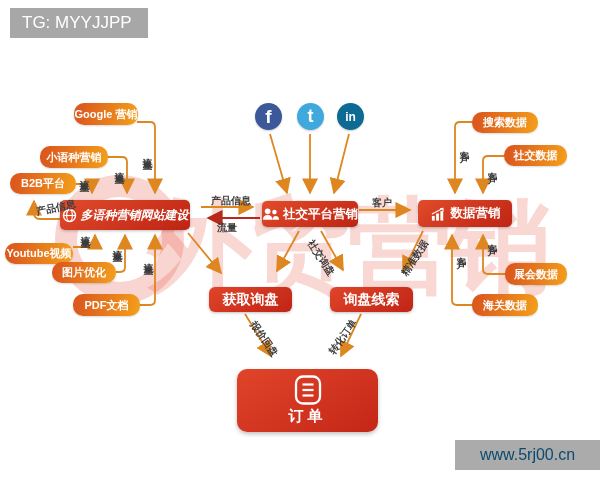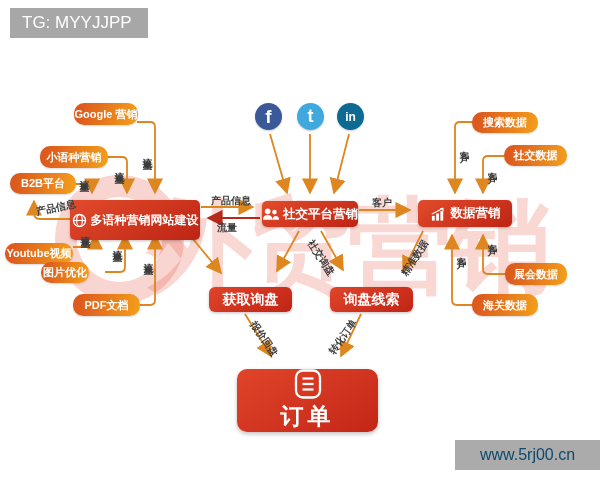--- a/index.html
+++ b/index.html
@@ -22,21 +22,21 @@
   
   .main{position:absolute;border-radius:5px;background:linear-gradient(150deg,#e24b2b,#bd2414);
         color:#fff;font-weight:bold;display:flex;align-items:center;justify-content:center;gap:4px;
         box-shadow:0 1px 3px rgba(0,0,0,.25);white-space:nowrap;}
   .mid{position:absolute;border-radius:6px;background:linear-gradient(150deg,#e0452a,#c02415);
        color:#fff;font-size:14px;font-weight:bold;display:flex;align-items:center;justify-content:center;
        box-shadow:0 1px 3px rgba(0,0,0,.25);}
   .order{position:absolute;left:237px;top:369px;width:141px;height:63px;border-radius:10px;
          background:linear-gradient(150deg,#e0452a,#c42617);color:#fff;display:flex;flex-direction:column;
          align-items:center;justify-content:center;gap:2px;box-shadow:0 2px 4px rgba(0,0,0,.25);}
-  .order .olabel{font-size:23px;font-weight:bold;letter-spacing:4px;}
+  .order .olabel{font-size:15px;font-weight:bold;letter-spacing:4px;}
   
   .soc{position:absolute;width:27px;height:27px;border-radius:50%;color:#fff;display:flex;
        align-items:center;justify-content:center;font-weight:bold;box-shadow:0 1px 2px rgba(0,0,0,.2);}
   
   .vlab{position:absolute;writing-mode:vertical-rl;text-orientation:upright;font-size:10px;font-weight:bold;
         color:#3b3b3b;letter-spacing:2px;line-height:1;}
   .hlab{position:absolute;font-size:10px;font-weight:bold;color:#3f3f3f;white-space:nowrap;}
   .dlab{position:absolute;font-size:10px;font-weight:bold;color:#3f3f3f;white-space:nowrap;
         transform-origin:center;}
   svg.edges{position:absolute;left:0;top:0;}
@@ -95,21 +95,21 @@
     </div>
   <div class="src" style="left:40px;top:146px;width:68px;height:22px;">
       <span>小语种营销</span>
     </div>
   <div class="src" style="left:10px;top:173px;width:66px;height:21px;">
       <span>B2B平台</span>
     </div>
   <div class="src" style="left:5px;top:243px;width:68px;height:21px;">
       <span>Youtube视频</span>
     </div>
-  <div class="src" style="left:41px;top:262px;width:48px;height:21px;">
+  <div class="src" style="left:52px;top:262px;width:64px;height:21px;">
       <span>图片优化</span>
     </div>
   <div class="src" style="left:73px;top:294px;width:67px;height:22px;">
       <span>PDF文档</span>
     </div>
 
   <div class="src" style="left:504px;top:145px;width:63px;height:21px;">
       <span>社交数据</span>
     </div>
   <div class="src" style="left:472px;top:112px;width:66px;height:21px;">
@@ -125,21 +125,21 @@
   <div class="soc" style="left: 255px; top: 103px; font-size: 19px; background-color: rgb(59, 89, 152);">
       <span>f</span>
     </div>
   <div class="soc" style="left: 297px; top: 103px; font-size: 18px; background-color: rgb(63, 169, 221);">
       <span>t</span>
     </div>
   <div class="soc" style="left: 337px; top: 103px; font-size: 12px; background-color: rgb(12, 106, 147);">
       <span>in</span>
     </div>
 
-  <div class="main" style="left:70px;top:200px;width:130px;height:40px;font-size:12px;">
+  <div class="main" style="left:60px;top:200px;width:130px;height:30px;font-size:12px;font-style:italic;">
     <svg width="15" height="15" viewBox="0 0 16 16">
       <circle cx="8" cy="8" r="6.4" fill="none" stroke="#fff" stroke-width="1.5"></circle>
       <ellipse cx="8" cy="8" rx="3" ry="6.4" fill="none" stroke="#fff" stroke-width="1.2"></ellipse>
       <line x1="1.6" y1="8" x2="14.4" y2="8" stroke="#fff" stroke-width="1.2"></line>
     </svg>
     <span>多语种营销网站建设</span>
   </div>
 
   <div class="main" style="left:262px;top:201px;width:96px;height:26px;font-size:12.5px;">
     <svg width="17" height="14" viewBox="0 0 18 14" fill="#fff">

